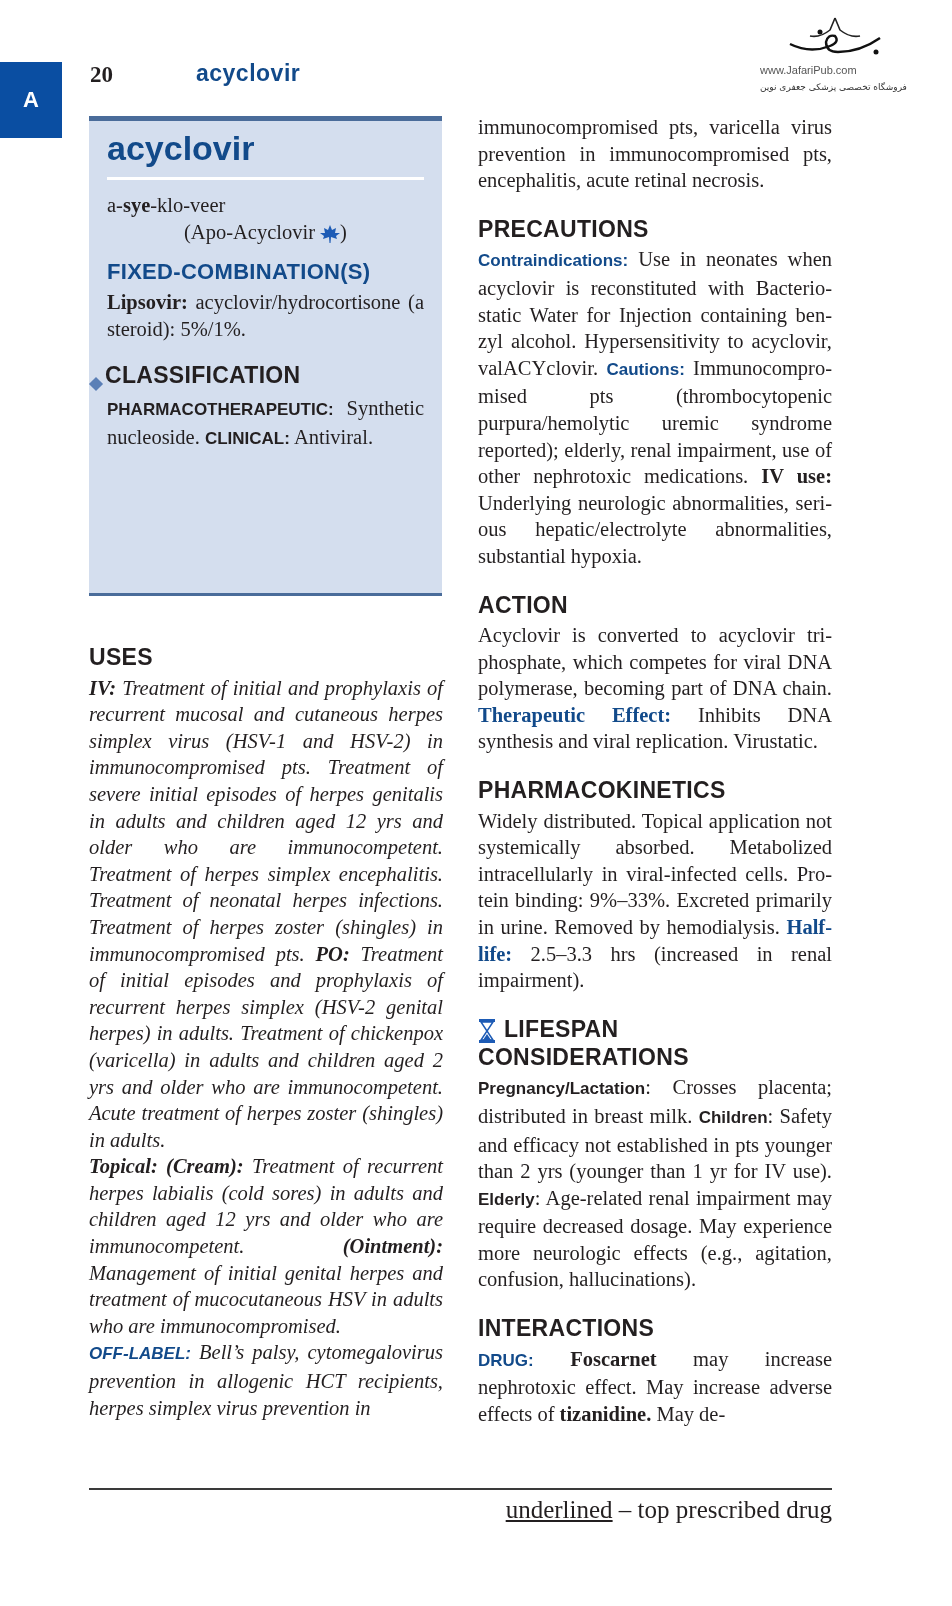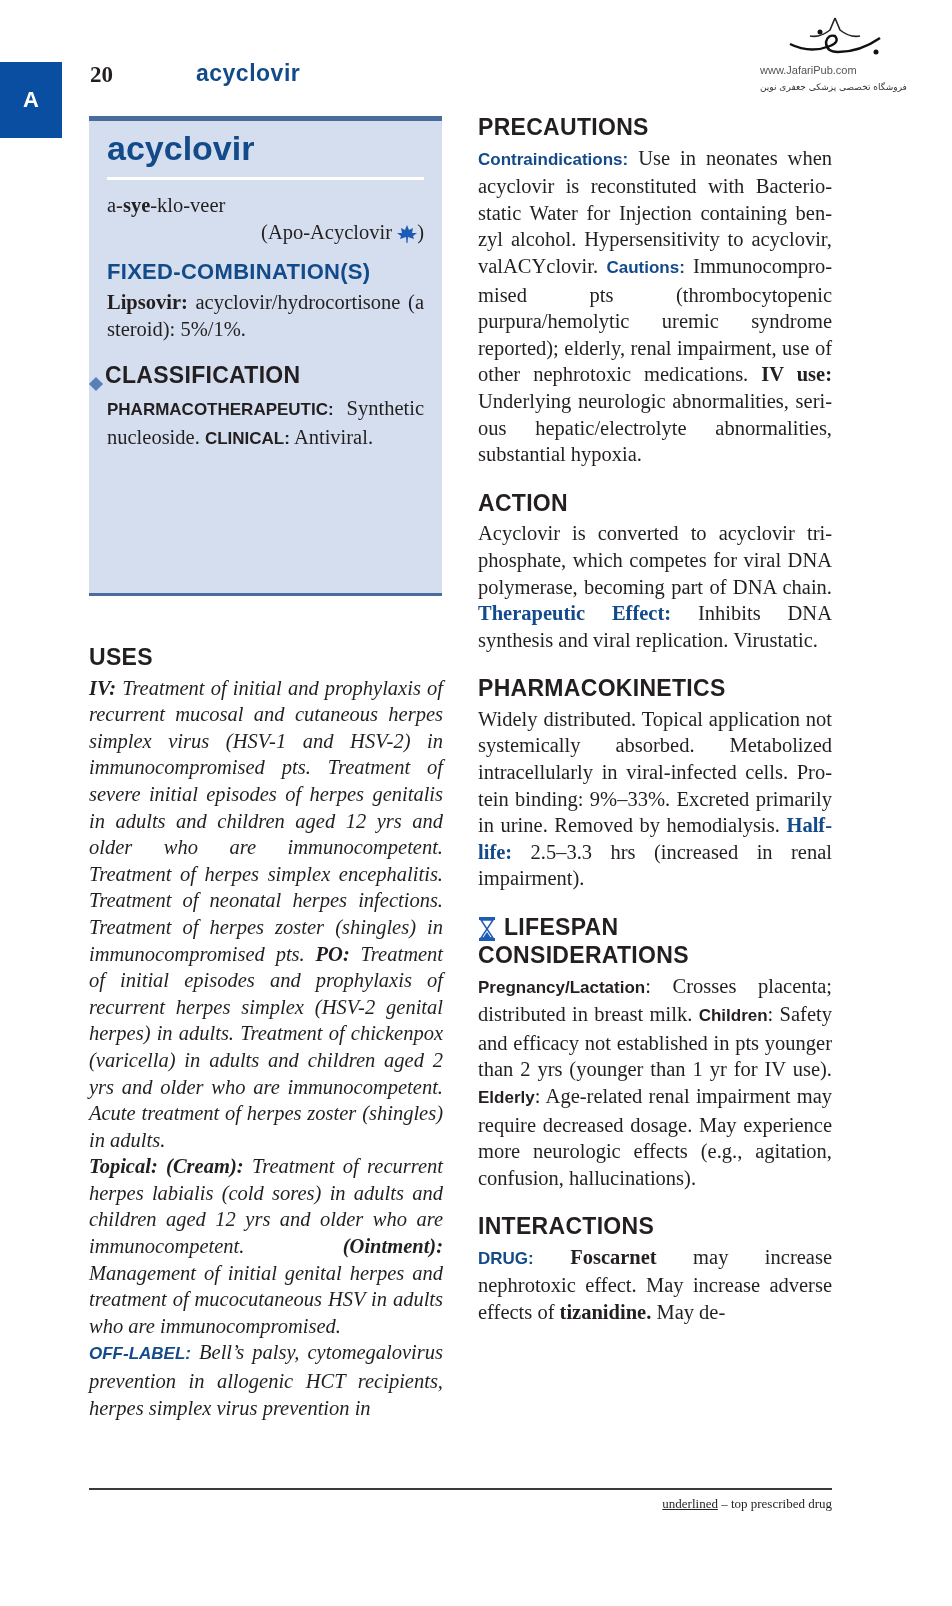--- a/index.html
+++ b/index.html
@@ -29,21 +29,21 @@
   .leaf { display:inline-block; vertical-align:middle; }
 
   .section-head { font-family:"Liberation Sans", sans-serif; font-weight:bold; font-size:23px; margin:0 0 4px 0; letter-spacing:0.3px; }
   .uses { position:absolute; left:89px; top:644px; width:354px; font-size:20.5px; line-height:26.6px; text-align:justify; }
   .uses p { margin:0;font-style:italic; }
 
   .rsec { margin-bottom:22px; }
   .hourglass { display:inline-block; vertical-align:middle; margin-right:8px; }
 
   .footer-rule { position:absolute; left:89px; top:1488px; width:743px; height:2px; background:#3a3a3a; }
-  .footer-note { position:absolute; right:120px; top:1496px; font-size:13px; }
+  .footer-note { position:absolute; right:120px; top:1496px; font-size:25px; }
   .footer-note u { text-decoration:underline; }
 </style>
 </head>
 <body>
 
 <div class="tab">
     <span>A</span>
   </div>
 <div class="page-num">20</div>
 <div class="running-head">acyclovir</div>
@@ -56,41 +56,44 @@
     <circle cx="96" cy="38" r="2.5" fill="#111"></circle>
   </svg>
   <div class="logo-url">www.JafariPub.com</div>
   <div class="logo-fa">فروشگاه تخصصی پزشکی جعفری نوین</div>
 </div>
 
 <div class="box">
   <div class="box-title">acyclovir</div>
   <div class="box-rule"></div>
   <p><span>a-</span><span class="bold">sye</span><span>-klo-veer</span></p>
-  <p style="text-align:right;"><span>(Apo-Acyclovir</span>
+  <p style="text-align:center;"><span>(Apo-Acyclovir</span>
     <svg class="leaf" width="20" height="18" viewBox="0 0 20 18">
         <path d="M10 0 L12 5 L16 3 L15 8 L20 8 L16 11 L17 14 L11 12 L10.5 18 L9.5 18 L9 12 L3 14 L4 11 L0 8 L5 8 L4 3 L8 5 Z" fill="#1d5bb5"></path>
       </svg><span>)</span></p>
   <div class="head-blue">FIXED-COMBINATION(S)</div>
   <p><span class="bold">Lipsovir:</span><span> acyclovir/hydrocortisone (a steroid): 5%/1%.</span></p>
   <div class="class-head">
     <span class="diamond"></span>
     <span class="head-dark">CLASSIFICATION</span>
   </div>
   <p><span class="sans-bold">PHARMACOTHERAPEUTIC:</span><span> Synthetic nucleoside. </span><span class="sans-bold">CLINICAL:</span><span> Antiviral.</span></p>
 </div>
 
 <div class="uses">
   <div class="section-head">USES</div>
   <p><span class="bold">IV:</span><span> Treatment of initial and prophy­laxis of recurrent mucosal and cutane­ous herpes simplex virus (HSV-1 and HSV-2) in immunocompromised pts. Treatment of severe initial episodes of herpes genitalis in adults and chil­dren aged 12 yrs and older who are immunocompetent. Treatment of her­pes simplex encephalitis. Treatment of neonatal herpes infections. Treatment of herpes zoster (shingles) in immu­nocompromised pts. </span><span class="bold">PO:</span><span> Treatment of initial episodes and prophylaxis of recurrent herpes simplex (HSV-2 genital herpes) in adults. Treatment of chickenpox (varicella) in adults and children aged 2 yrs and older who are immunocompetent. Acute treatment of herpes zoster (shingles) in adults.</span></p>
   <p><span class="bold">Topical: (Cream):</span><span> Treatment of recur­rent herpes labialis (cold sores) in adults and children aged 12 yrs and older who are immunocompetent. </span><span class="bold">(Ointment):</span><span> Management of initial genital herpes and treatment of mucocutaneous HSV in adults who are immunocompromised.</span></p>
   <p><span class="sans-bold blue">OFF-LABEL:</span><span> Bell’s palsy, cytomegalovi­rus prevention in allogenic HCT recipi­ents, herpes simplex virus prevention in</span></p>
 </div>
 
 <div class="col col-right">
+  <div class="rsec">
+      <p style="margin:0">immunocompromised pts, varicella virus prevention in immunocompromised pts, encephalitis, acute retinal necrosis.</p>
+    </div>
 
   <div class="rsec">
     <div class="section-head">PRECAUTIONS</div>
     <p style="margin:0"><span class="sans-bold blue">Contraindications:</span><span> Use in neonates when acyclovir is reconstituted with Bacterio­static Water for Injection containing ben­zyl alcohol. Hypersensitivity to acyclovir, valACYclovir. </span><span class="sans-bold blue">Cautions:</span><span> Immunocompro­mised pts (thrombocytopenic purpura/hemolytic uremic syndrome reported); elderly, renal impairment, use of other nephrotoxic medications. </span><span class="bold">IV use:</span><span> Un­derlying neurologic abnormalities, seri­ous hepatic/electrolyte abnormalities, substantial hypoxia.</span></p>
   </div>
 
   <div class="rsec">
     <div class="section-head">ACTION</div>
     <p style="margin:0"><span>Acyclovir is converted to acyclovir tri­phosphate, which competes for viral DNA polymerase, becoming part of DNA chain. </span><span class="bold blue">Therapeutic Effect:</span><span> Inhibits DNA synthesis and viral replication. Virustatic.</span></p>
   </div>

